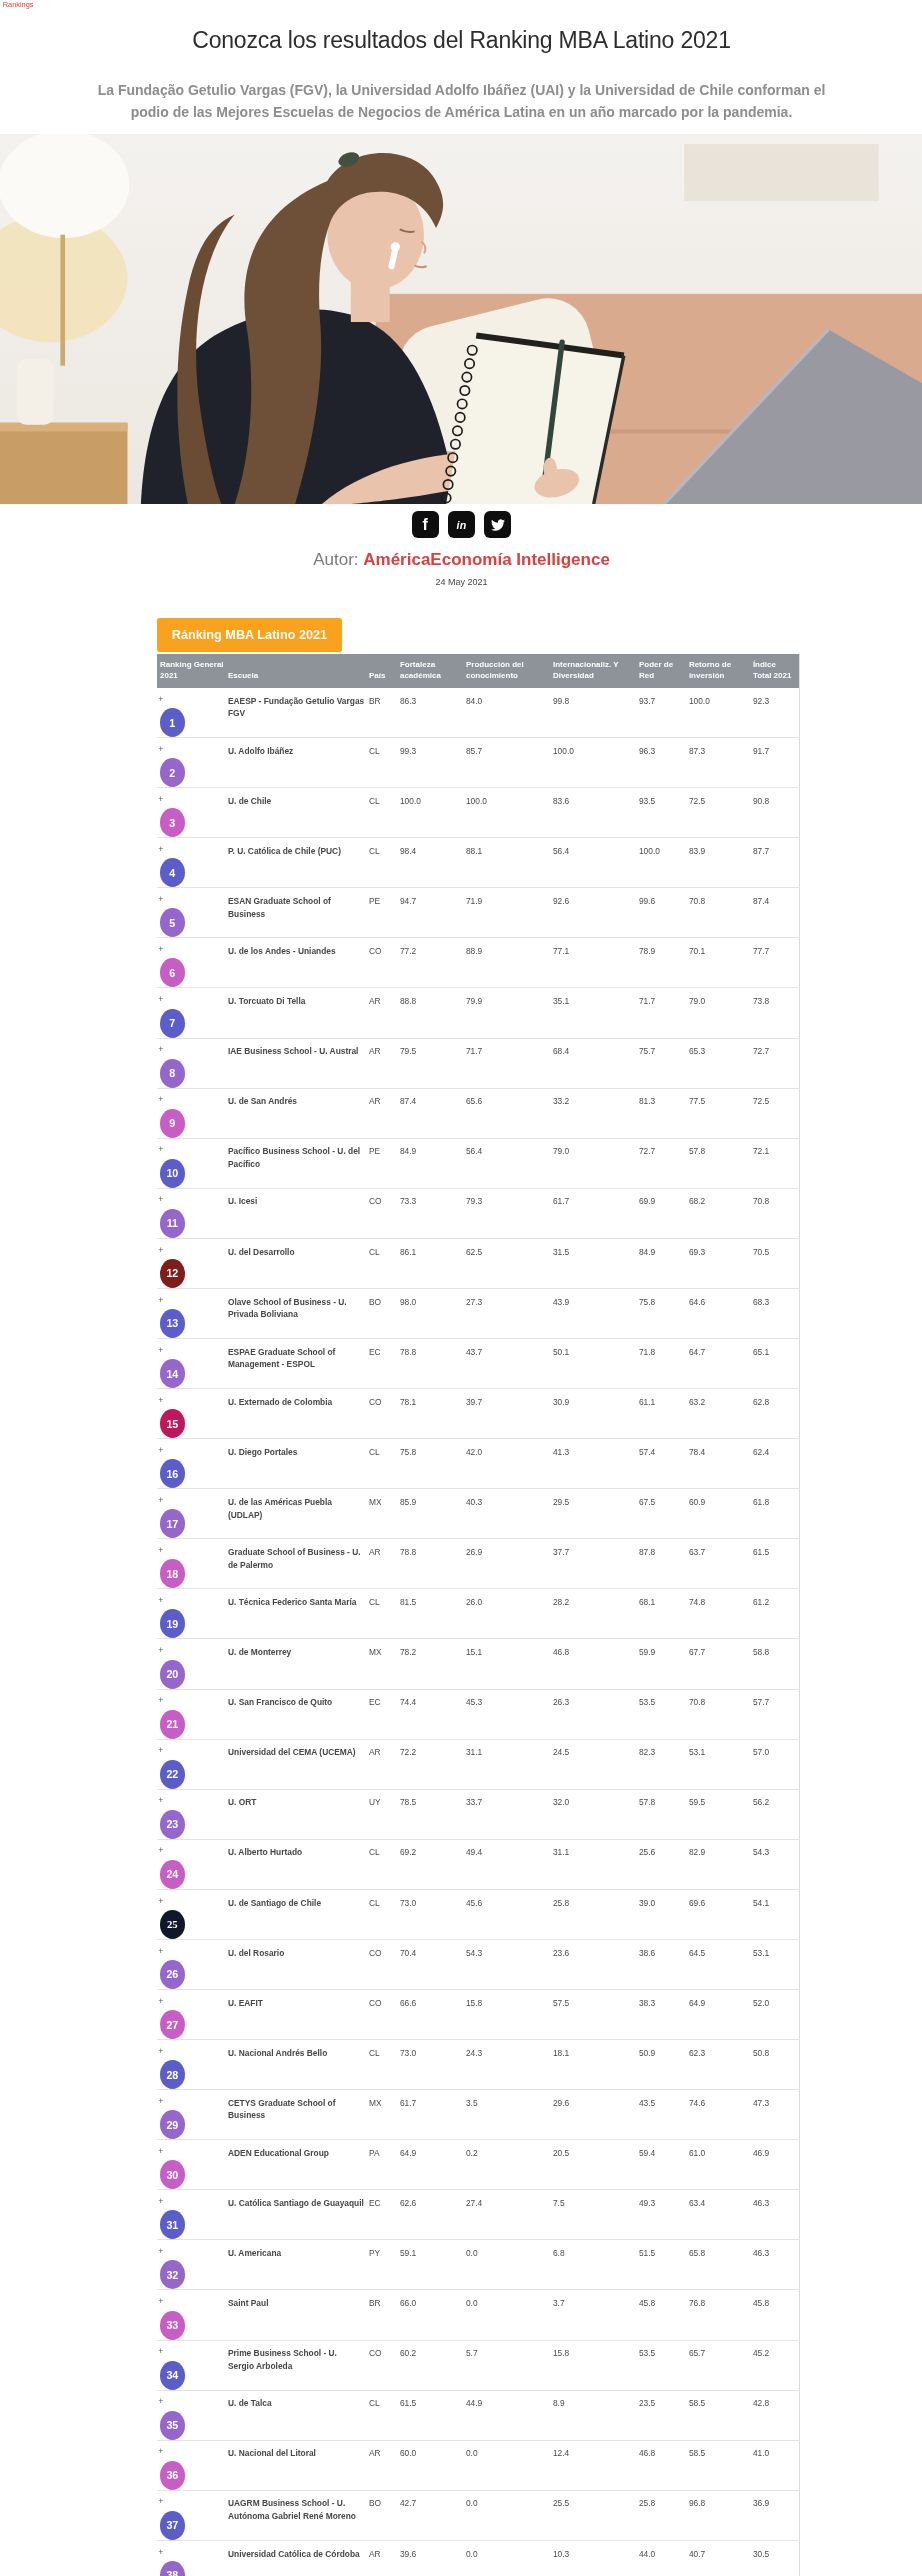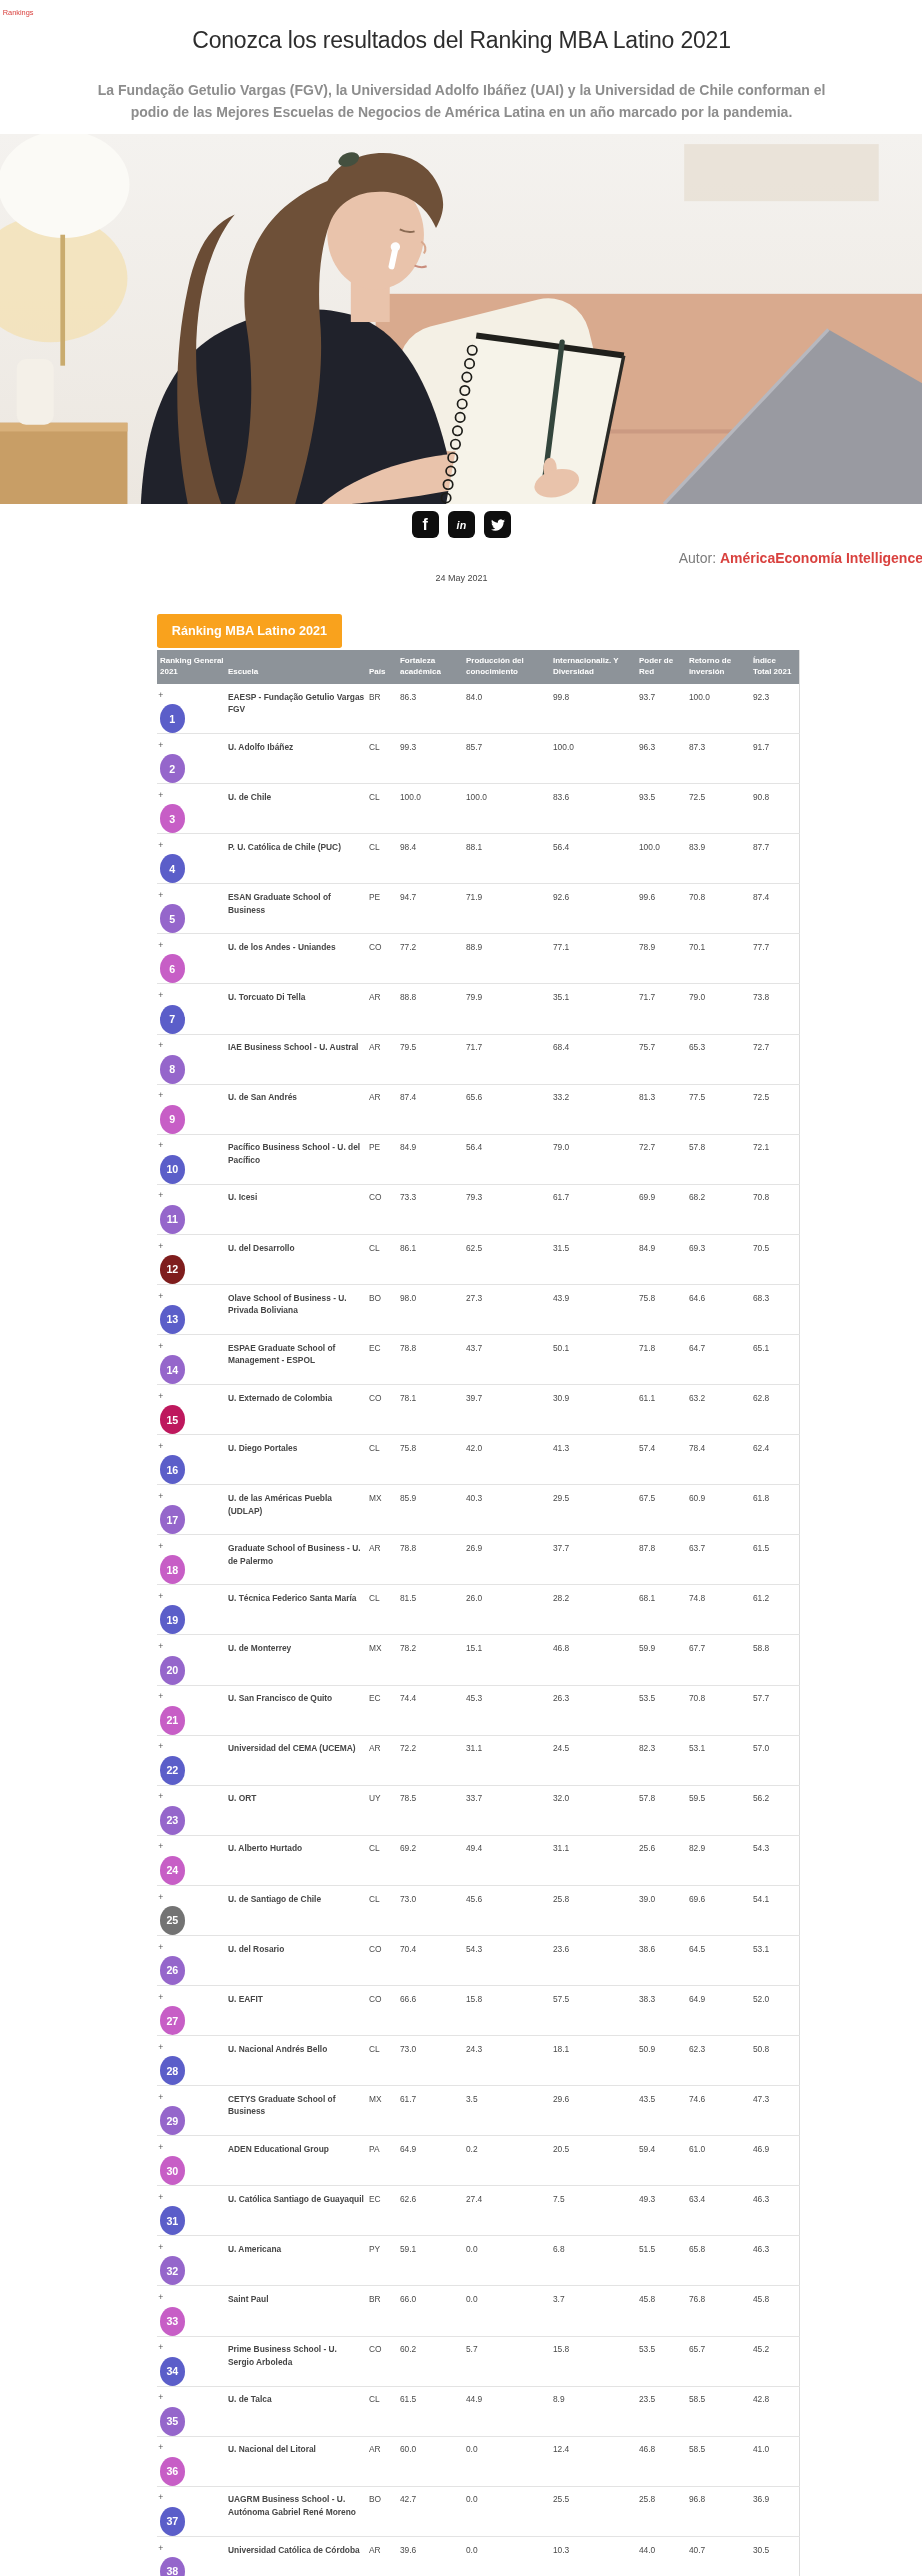--- a/index.html
+++ b/index.html
@@ -1,27 +1,27 @@
 <!DOCTYPE html>
 <html style="font-size:10.7px"><head>
 <meta charset="utf-8">
 <style>
   html,body{margin:0;padding:0;background:#fff;}
   body{width:923px;font-family:"Liberation Sans",sans-serif;color:#333;}
   .page{position:relative;width:923px;min-height:2576px;overflow:hidden;}
-  .nav-rankings{position:absolute;top:8px;left:2.7px;font-size:7.4px;color:#d9413e;text-decoration:none;}
+  .nav-rankings{position:absolute;top:0;left:2.7px;font-size:7.4px;color:#d9413e;text-decoration:none;}
   h1.title{margin:0;padding-top:27px;font-size:23px;font-weight:400;text-align:center;color:#2d2d2d;letter-spacing:-0.2px;}
   .subtitle{width:738px;margin:26px auto 0;text-align:center;font-size:14px;font-weight:700;color:#8d8d8d;line-height:1.55;}
   .hero{margin-top:10.7px;height:370px;width:923px;}
   .hero svg{display:block;}
   .social-row{margin-top:7.4px;display:flex;justify-content:center;gap:9.4px;}
   .social-btn{width:27px;height:27px;background:#0e0e0e;border-radius:6px;display:flex;align-items:center;justify-content:center;color:#fff;text-decoration:none;}
   .glyph-f{font-size:16px;font-weight:700;}
   .glyph-in{font-size:10.7px;font-weight:700;letter-spacing:0.3px;font-style:italic;}
-  .author-line{margin:11.4px 0 0;text-align:right;font-size:14px;}
+  .author-line{margin:11.4px 0 0;text-align:center;font-size:17px;}
   .author-line .label{color:#7b7b7b;}
   .author-line a{color:#d9413e;font-weight:700;text-decoration:none;}
   .date-line{margin:7.4px 0 0;text-align:center;font-size:9px;color:#454545;}
   .ranking{margin:31px 0 0 157px;width:605px;}
   .badge{display:inline-block;color:#fff;font-size:12.7px;font-weight:700;padding:10px 14.8px;border-radius:2.7px;margin-bottom:1.3px;}
   table.rank-table{width:605px;border-collapse:collapse;table-layout:fixed;border-right:0.7px solid #dcdcdc;}
   .rank-table thead th{color:#fff;font-size:8px;font-weight:700;text-align:left;vertical-align:bottom;padding:5.4px 2.7px 6.7px 1.3px;line-height:1.4;}
   .rank-table th:nth-child(1){width:64px;padding-left:3px;}
   .rank-table th:nth-child(2){width:137px;}
   .rank-table th:nth-child(3){width:27px;}
@@ -510,21 +510,21 @@
     <td>49.4</td>
     <td>31.1</td>
     <td>25.6</td>
     <td>82.9</td>
     <td>54.3</td>
   </tr>
 
   <tr>
     <td class="rank-cell">
       <div class="expand-plus">+</div>
-      <div class="rank-badge" style="background: #737373;">25</div>
+      <div class="rank-badge" style="background: #0f172a; font-family: Liberation Serif, serif;">25</div>
     </td>
     <td><span class="school">U. de Santiago de Chile</span></td>
     <td>CL</td>
     <td>73.0</td>
     <td>45.6</td>
     <td>25.8</td>
     <td>39.0</td>
     <td>69.6</td>
     <td>54.1</td>
   </tr>

